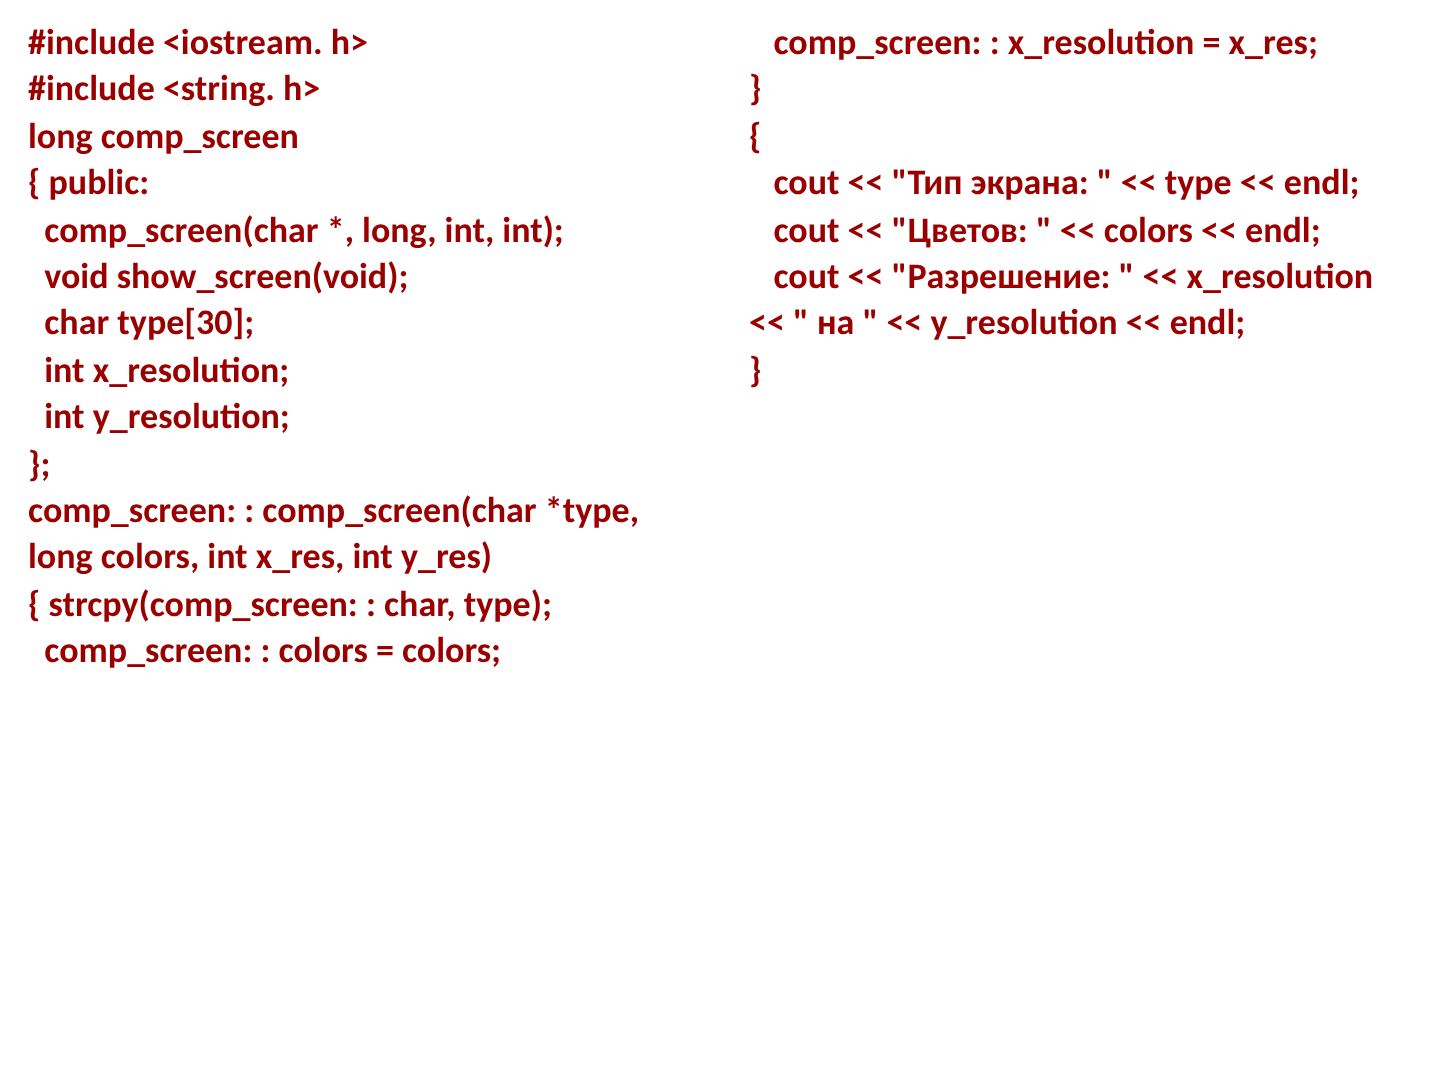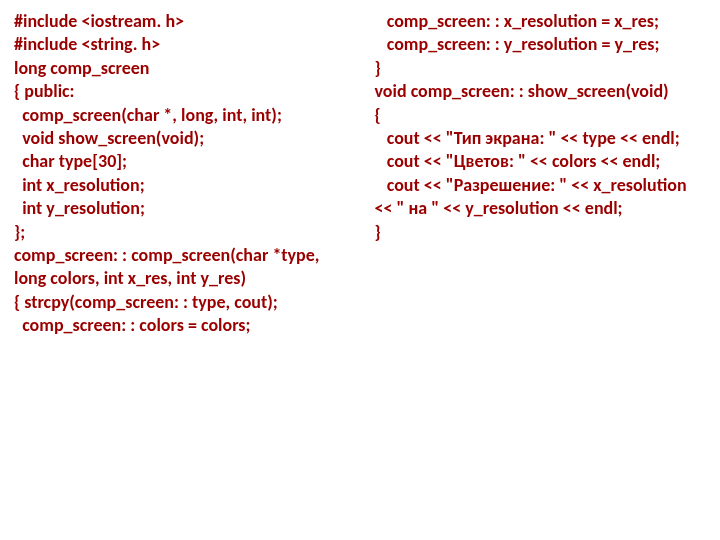--- a/index.html
+++ b/index.html
@@ -39,27 +39,25 @@
       <div class="line">#include &lt;string. h&gt;</div>
       <div class="line">long comp_screen</div>
       <div class="line">{ public:</div>
       <div class="line"><span class="black">  </span>comp_screen(char *, long, int, int);</div>
       <div class="line"><span class="black">  </span>void show_screen(void);</div>
       <div class="line"><span class="black">  </span>char type[30];</div>
       <div class="line"><span class="black">  </span>int x_resolution;</div>
       <div class="line"><span class="black">  </span>int y_resolution;</div>
       <div class="line">};</div>
       <div class="line">comp_screen: : comp_screen(char *type, long colors, int x_res, int y_res)</div>
-      <div class="line">{ strcpy(comp_screen: : type, cout);</div>
+      <div class="line">{ strcpy(comp_screen: : char, type);</div>
       <div class="line"><span class="black">  </span>comp_screen: : colors = colors;</div>
     </div>
   <div class="col" id="col-right">
       <div class="line"><span class="black">   </span>comp_screen: : x_resolution = x_res;</div>
-      <div class="line"><span class="black">   </span>comp_screen: : y_resolution = y_res;</div>
       <div class="line">}</div>
-      <div class="line">void comp_screen: : show_screen(void)</div>
       <div class="line">{</div>
       <div class="line"><span class="black">   </span>cout &lt;&lt; "Тип экрана: " &lt;&lt; type &lt;&lt; endl;</div>
       <div class="line"><span class="black">   </span>cout &lt;&lt; "Цветов: " &lt;&lt; colors &lt;&lt; endl;</div>
       <div class="line"><span class="black">   </span>cout &lt;&lt; "Разрешение: " &lt;&lt; x_resolution &lt;&lt; " на " &lt;&lt; y_resolution &lt;&lt; endl;</div>
       <div class="line">}</div>
     </div>
 </div>
 
 </body></html>

